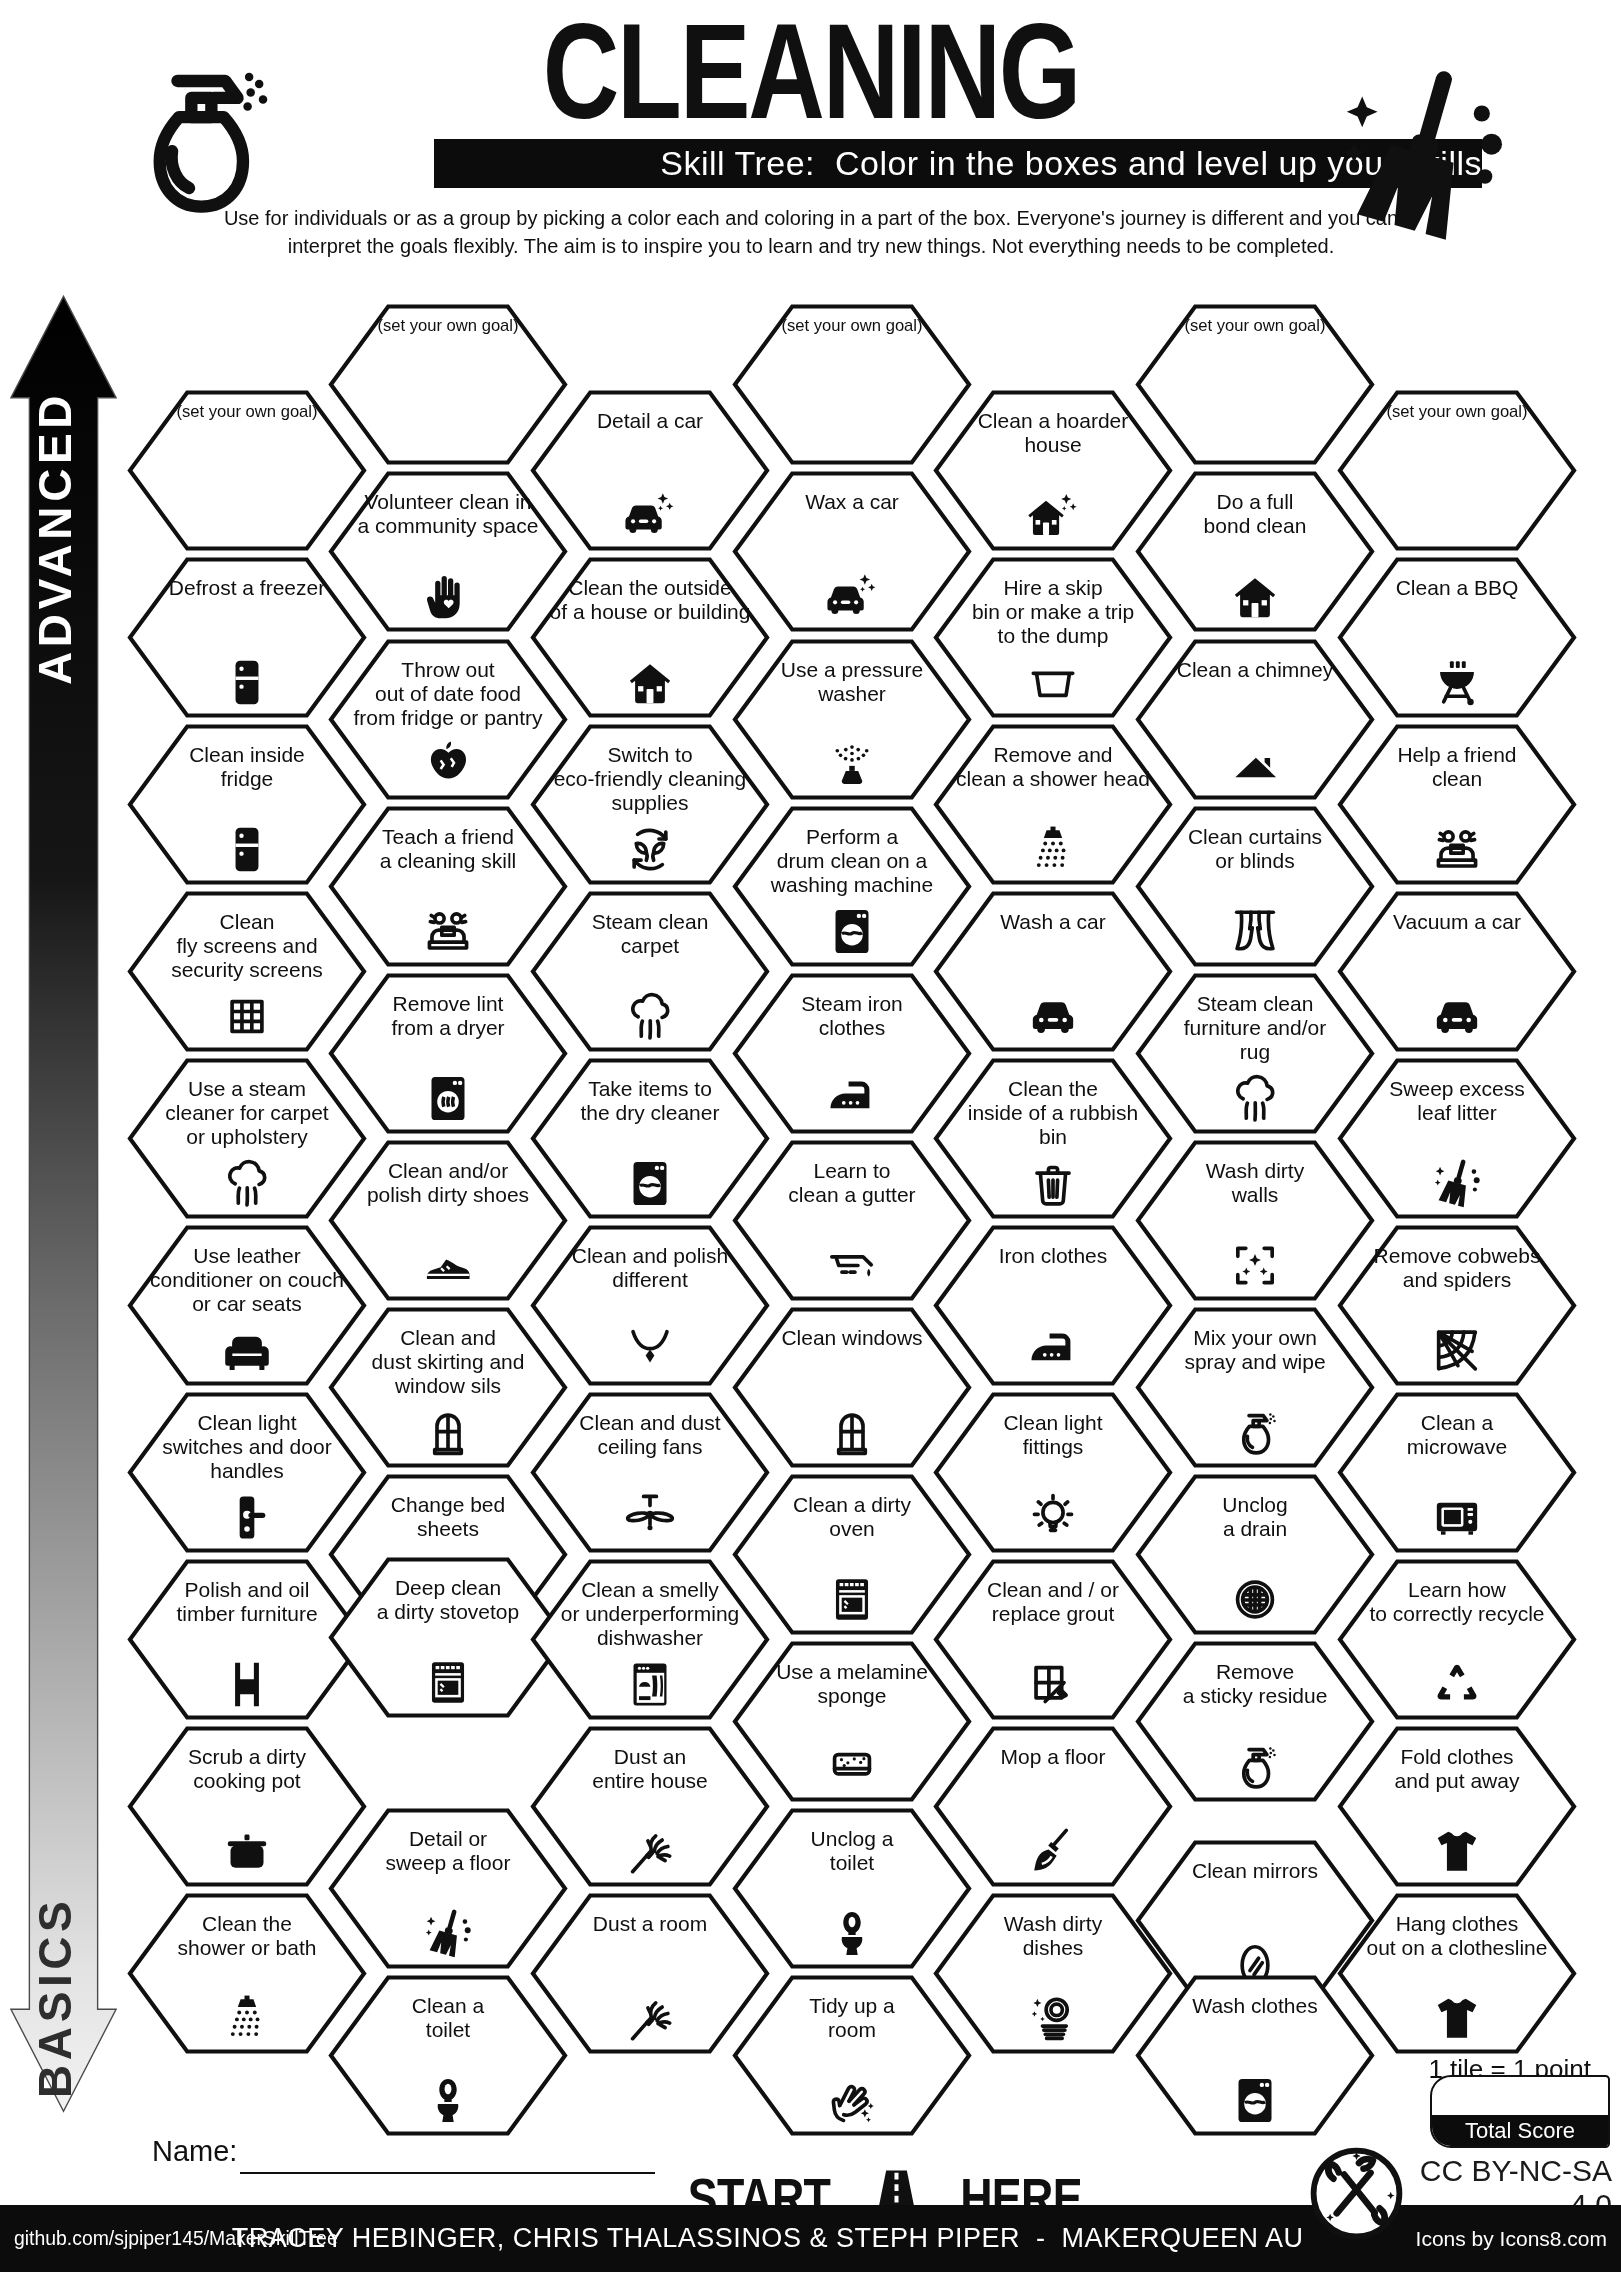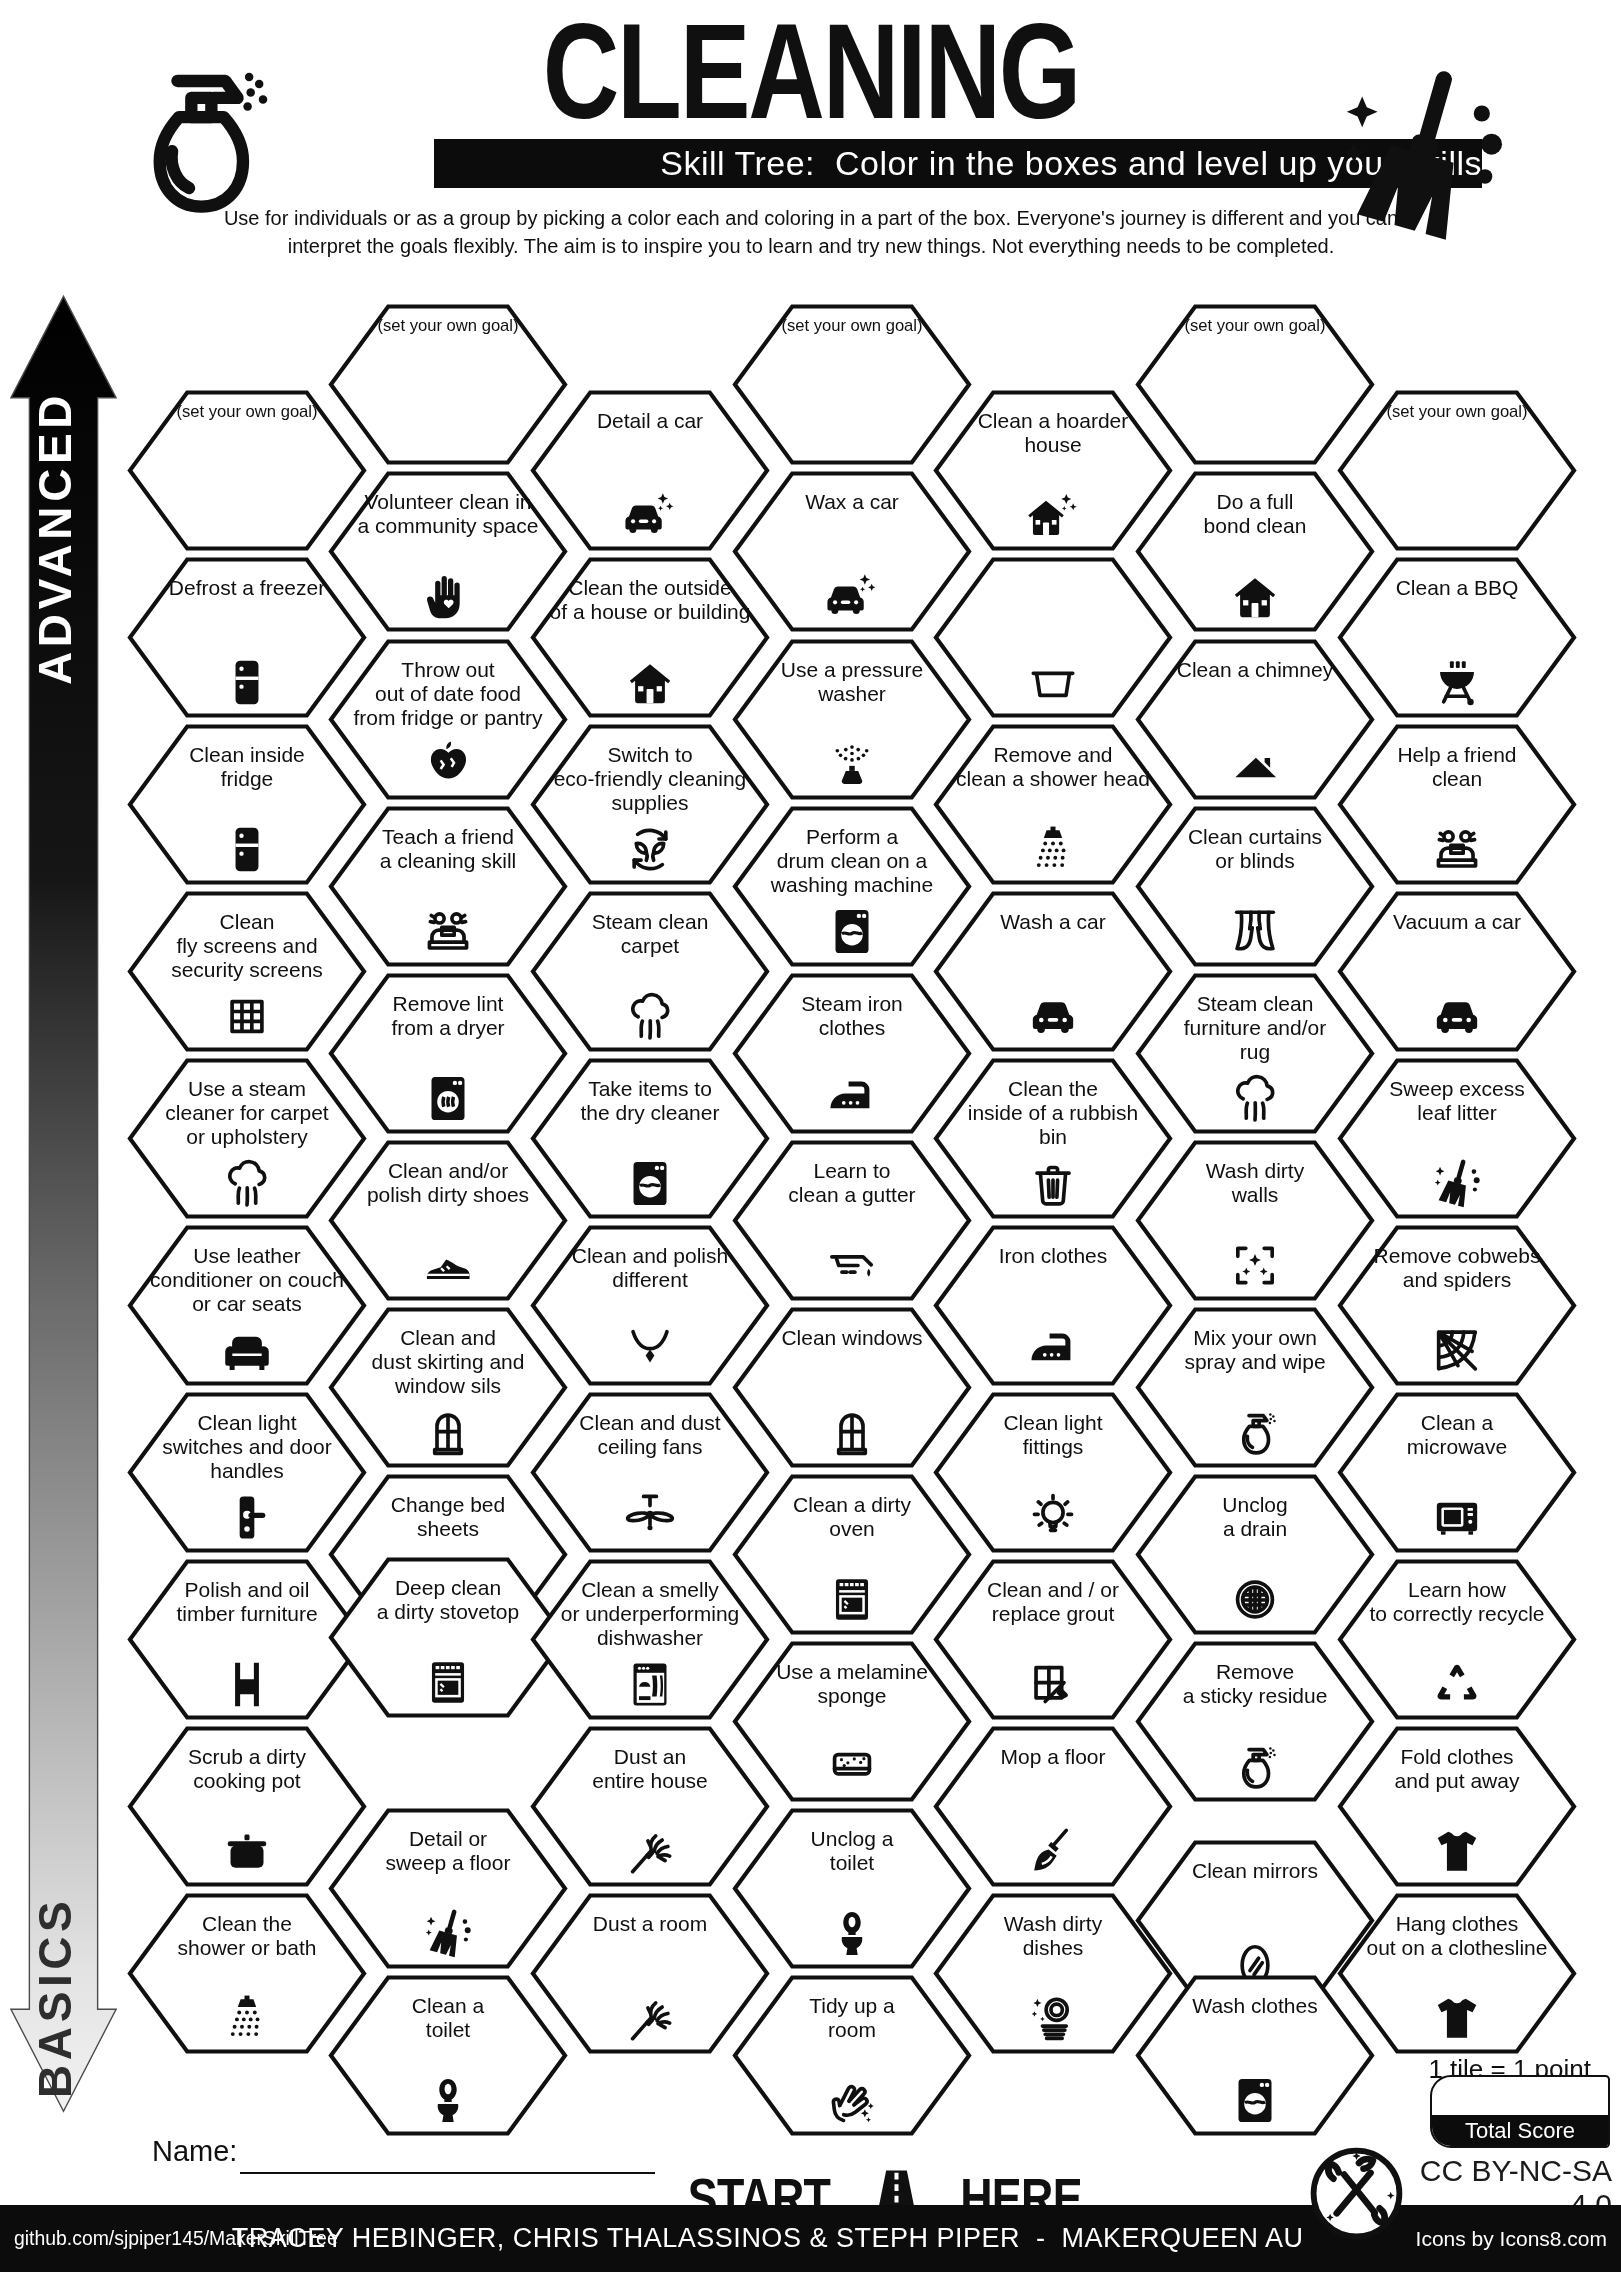--- a/index.html
+++ b/index.html
@@ -707,20 +707,23 @@
             </g>
             <path fill="#101010" d="M17.8 2.5999999999999996L18.46 4.14L20 4.8L18.46 5.46L17.8 7L17.14 5.46L15.600000000000001 4.8L17.14 4.14Z"></path>
             <path fill="#101010" d="M20.8 6.699999999999999L21.25 7.749999999999999L22.3 8.2L21.25 8.649999999999999L20.8 9.7L20.35 8.649999999999999L19.3 8.2L20.35 7.749999999999999Z"></path>
             <path fill="#101010" d="M16.9 7.9L17.2 8.6L17.9 8.9L17.2 9.200000000000001L16.9 9.9L16.599999999999998 9.200000000000001L15.899999999999999 8.9L16.599999999999998 8.6Z"></path>
           </svg></div>
       </div>
       <div class="hex" style="left: 933px; top: 557px;">
         <svg class="hexbg" viewBox="0 0 520 350" aria-hidden="true">
           <polygon points="130,5.5 390,5.5 514.5,175 390,344.5 130,344.5 5.5,175"></polygon>
         </svg>
+        <div class="hex-label">Hire a skip
+bin or make a trip
+to the dump</div>
         <div class="hex-icon"><svg viewBox="0 0 24 24" aria-hidden="true">
             <path fill="none" stroke="#101010" stroke-width="1.6" stroke-linecap="round" stroke-linejoin="round" d="M3.4 8h17.2M4.8 8l1.5 9.6h11.4L19.2 8"></path>
           </svg></div>
       </div>
       <div class="hex" style="left: 933px; top: 724px;">
         <svg class="hexbg" viewBox="0 0 520 350" aria-hidden="true">
           <polygon points="130,5.5 390,5.5 514.5,175 390,344.5 130,344.5 5.5,175"></polygon>
         </svg>
         <div class="hex-label">Remove and
 clean a shower head</div>

